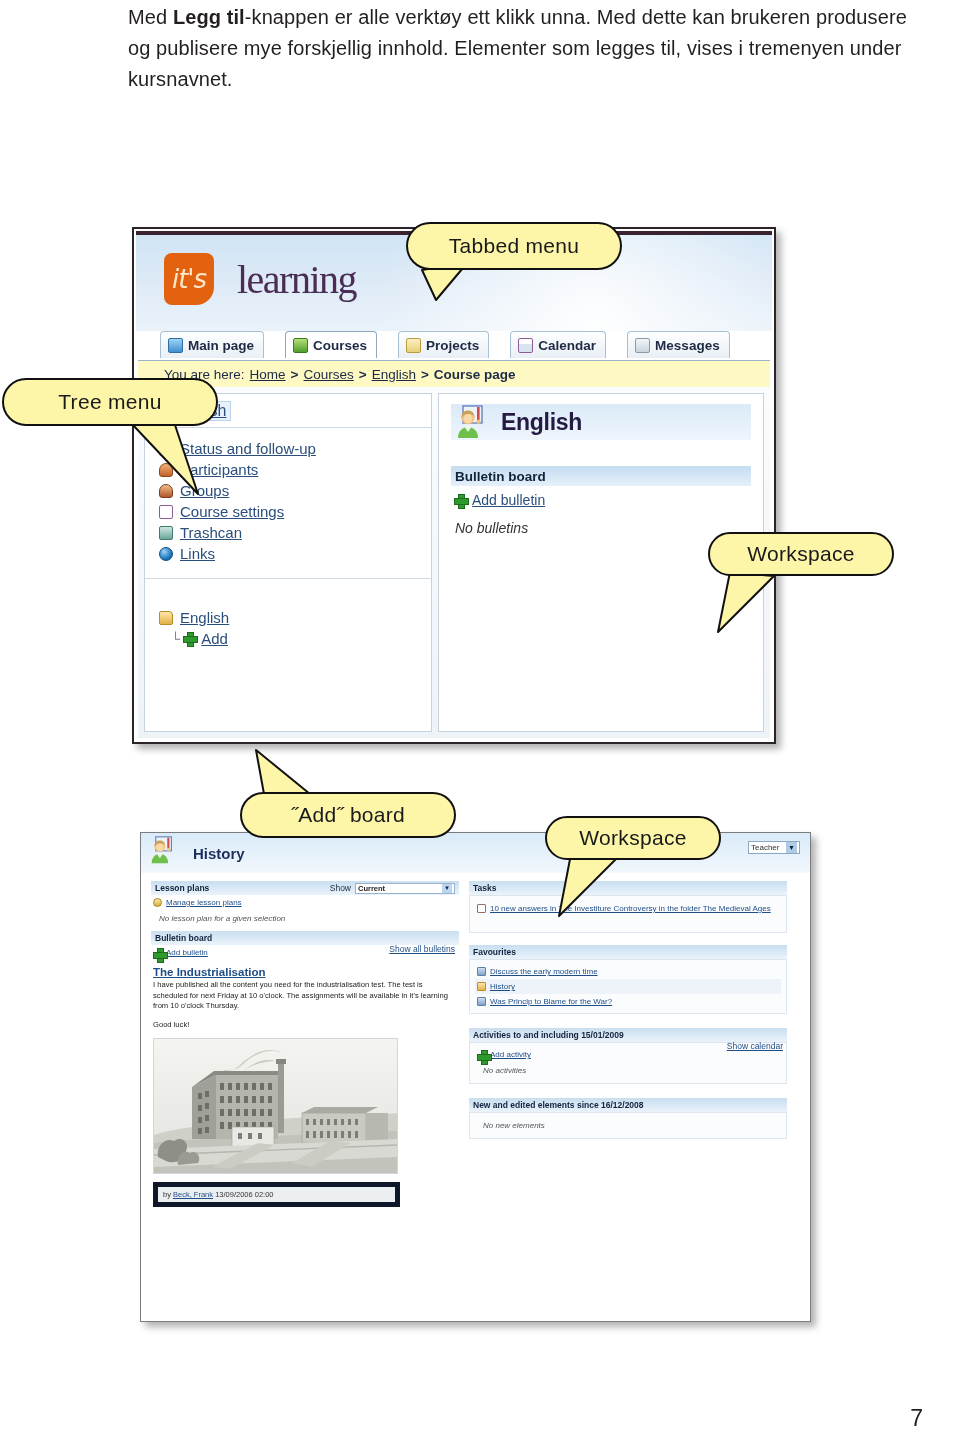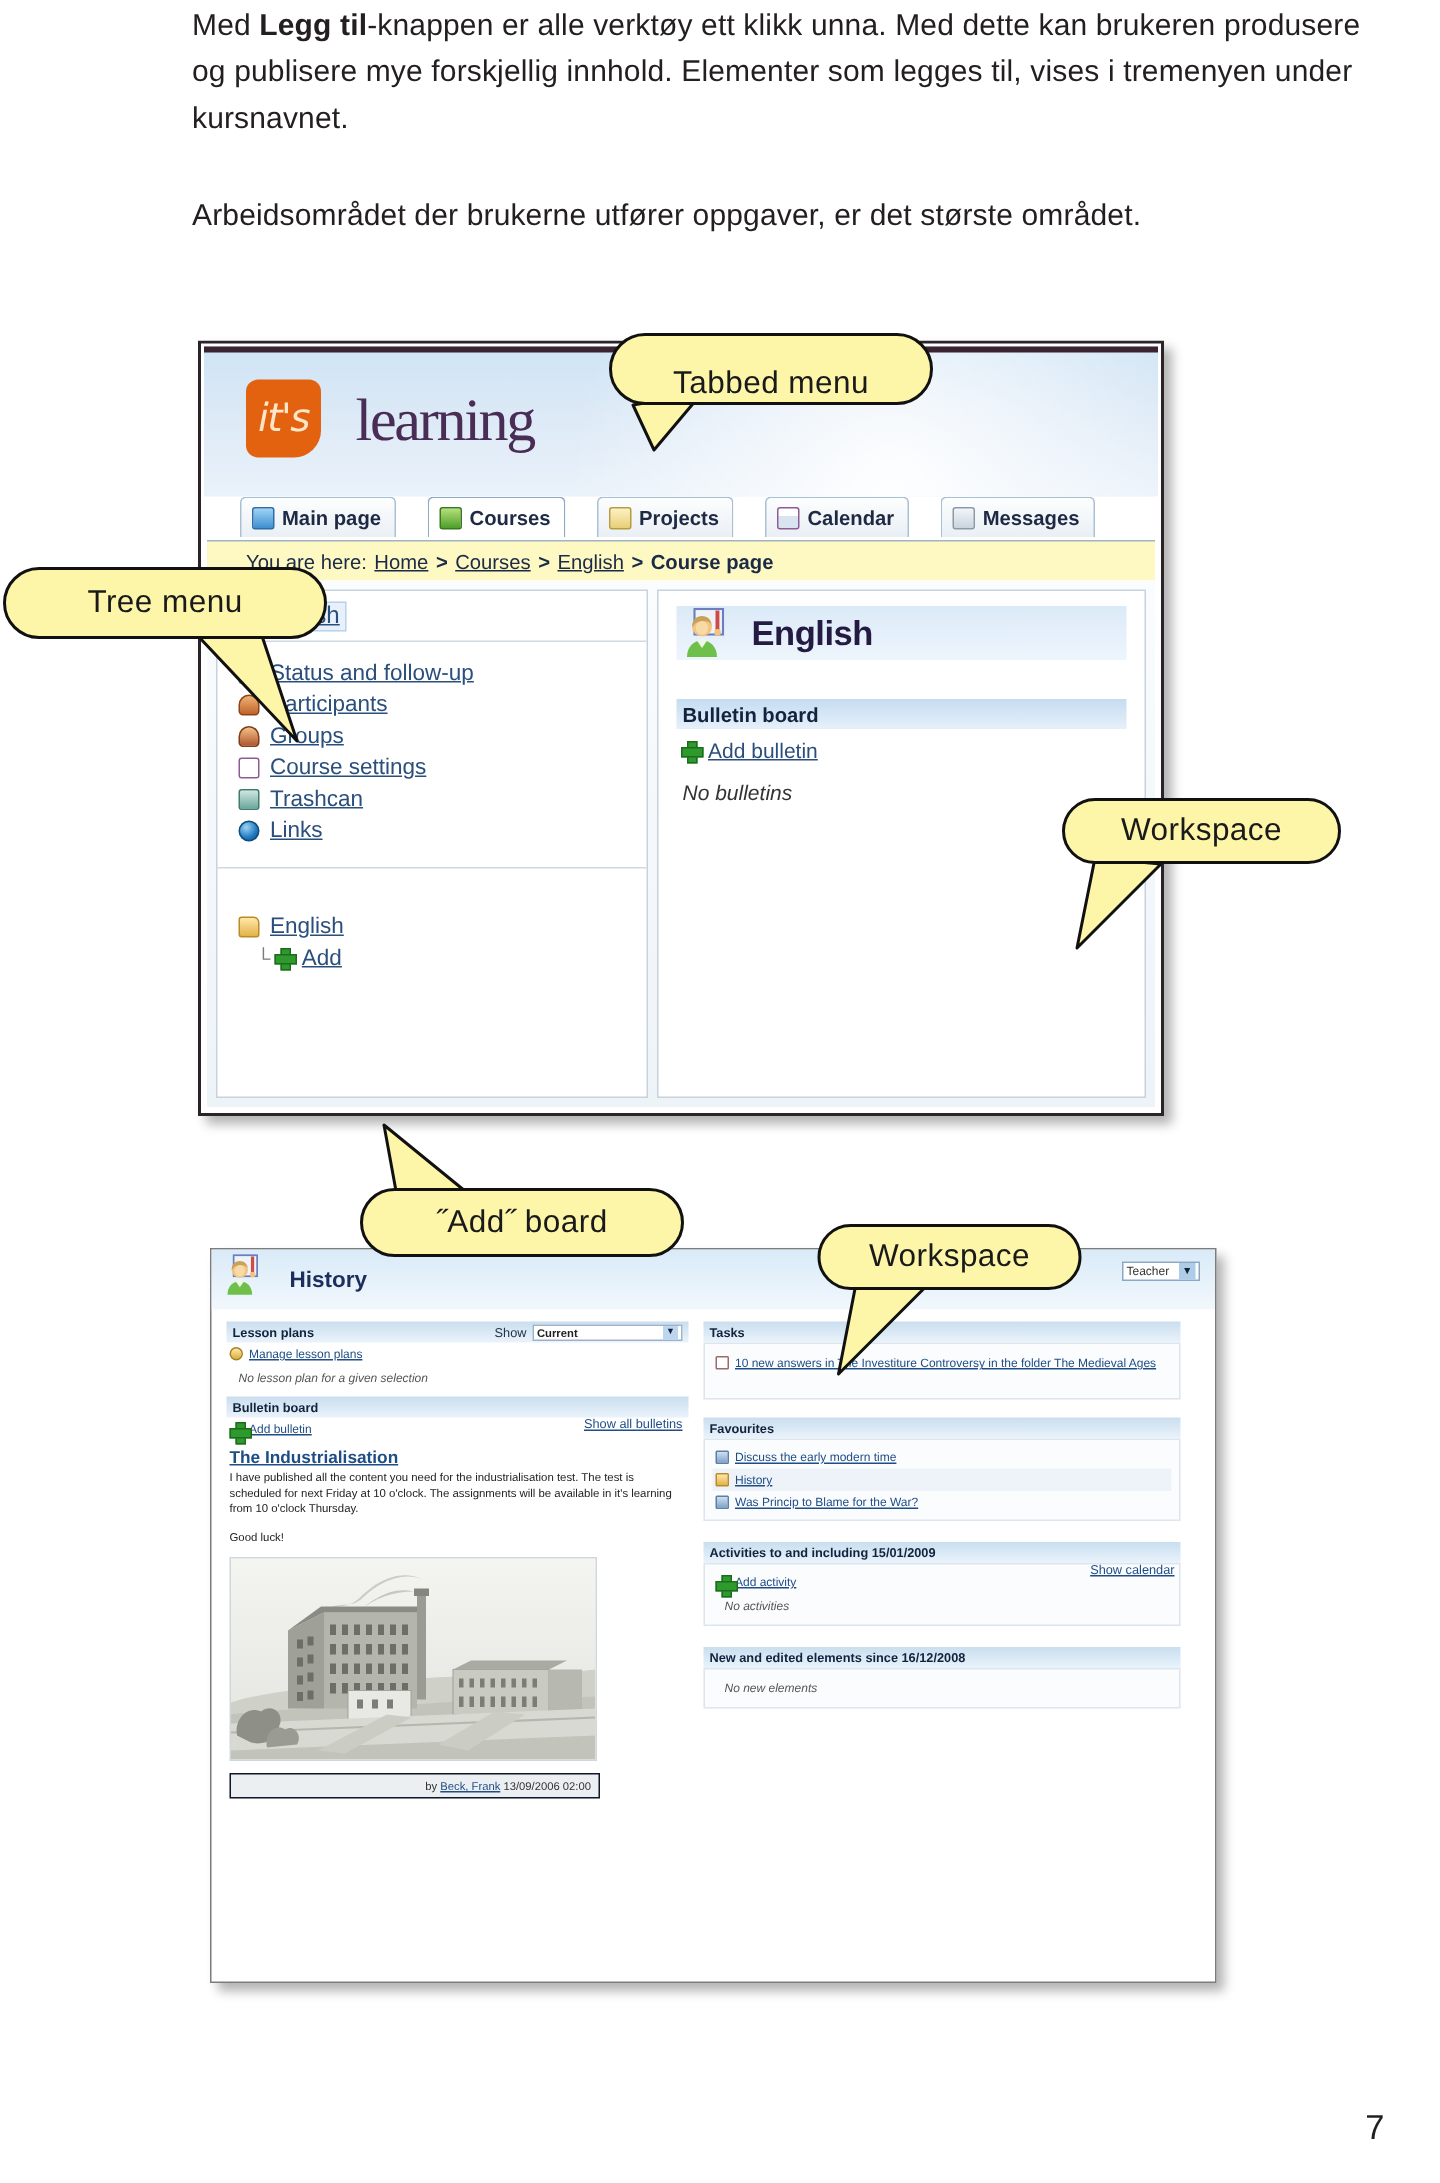--- a/index.html
+++ b/index.html
@@ -136,22 +136,22 @@
             display:flex; align-items:center; font-size:7.5px; color:#222; padding:0 2px;}
   .minisel .cav{ margin-left:auto; width:10px; height:9px; background:#bcd6ee;
                  display:flex;align-items:center;justify-content:center;font-size:6px;color:#124;}
   .lnk{ font-size:8px; color:#1f4d86; text-decoration:underline; }
   .row{ display:flex; align-items:center; gap:4px; padding:3px 2px;}
   .muted{ font-size:8px; color:#555; font-style:italic; padding:4px 0 4px 8px;}
   .bultitle{ font-size:11.5px; font-weight:bold; color:#1f4d86; text-decoration:underline;
              margin-top:6px;}
   .bultext{ font-size:7.6px; color:#222; line-height:10.5px; margin-top:2px;}
   .panel{ background:#fafcfe; border:1px solid #dde6ef; padding:4px 5px;}
-  .byline{ margin-top:8px; background:#eceff2; border:1px solid #0f172a;
-           font-size:7.5px; color:#333; padding:3px 5px; width:247px;text-align:right;}
+  .byline{ margin-top:8px; background:#eceff2; border:5px solid #0f172a;
+           font-size:7.5px; color:#333; padding:3px 5px; width:247px;}
   .byline a{ color:#1f4d86; text-decoration:underline;}
 
   .mill{ margin-top:8px; width:245px; height:136px; border:1px solid #cfd6dd;
          background:linear-gradient(180deg,#f2f2ef 0%,#e6e6e2 55%,#dfe0da 100%);
          position:relative; overflow:hidden;}
 
   .ficon{ width:9px;height:9px;flex:0 0 9px;border-radius:1px;}
 
   
   .callout{ position:absolute; }
@@ -163,21 +163,20 @@
   }
   .callout svg{ position:absolute; overflow:visible; }
 
   #pageno{ position:absolute; right:37px; bottom:23px; font-size:23px; color:#231f20; }
 </style>
 </head>
 <body>
 
 <div id="intro">
   <p><span>Med </span><b>Legg til</b><span>-knappen er alle verktøy ett klikk unna. Med dette kan brukeren produsere og publisere mye forskjellig innhold. Elementer som legges til, vises i tremenyen under kursnavnet.</span></p>
-  <p class="para2">Arbeidsområdet der brukerne utfører oppgaver, er det største området.</p>
 </div>
 
 <div class="shot" id="shot1">
  <div class="s1inner">
   <div class="banner">
     <div class="logo">
       <div class="logo-mark">
             <span>it's</span>
           </div>
       <div class="logo-word">learning</div>
@@ -496,21 +495,21 @@
         <div class="muted">No new elements</div>
       </div>
     </div>
   </div>
 </div>
 
 <div class="callout" id="co-tab" style="left:406px; top:222px;">
   <svg width="230" height="120" style="left:-2px; top:0;">
     <polygon points="18,48 64,40 32,78" fill="#fdf6a9" stroke="#111" stroke-width="2" stroke-linejoin="round"></polygon>
   </svg>
-  <div class="bub" style="position:relative; width:216px; height:48px;align-items:flex-end;">
+  <div class="bub" style="position:relative; width:216px; height:48px;">
     <span>Tabbed menu</span>
   </div>
 </div>
 
 <div class="callout" id="co-tree" style="left:2px; top:378px;">
   <svg width="260" height="140" style="left:0; top:0;">
     <polygon points="130,46 172,44 196,116" fill="#fdf6a9" stroke="#111" stroke-width="2" stroke-linejoin="round"></polygon>
   </svg>
   <div class="bub" style="position:relative; width:216px; height:48px;">
     <span>Tree menu</span>

